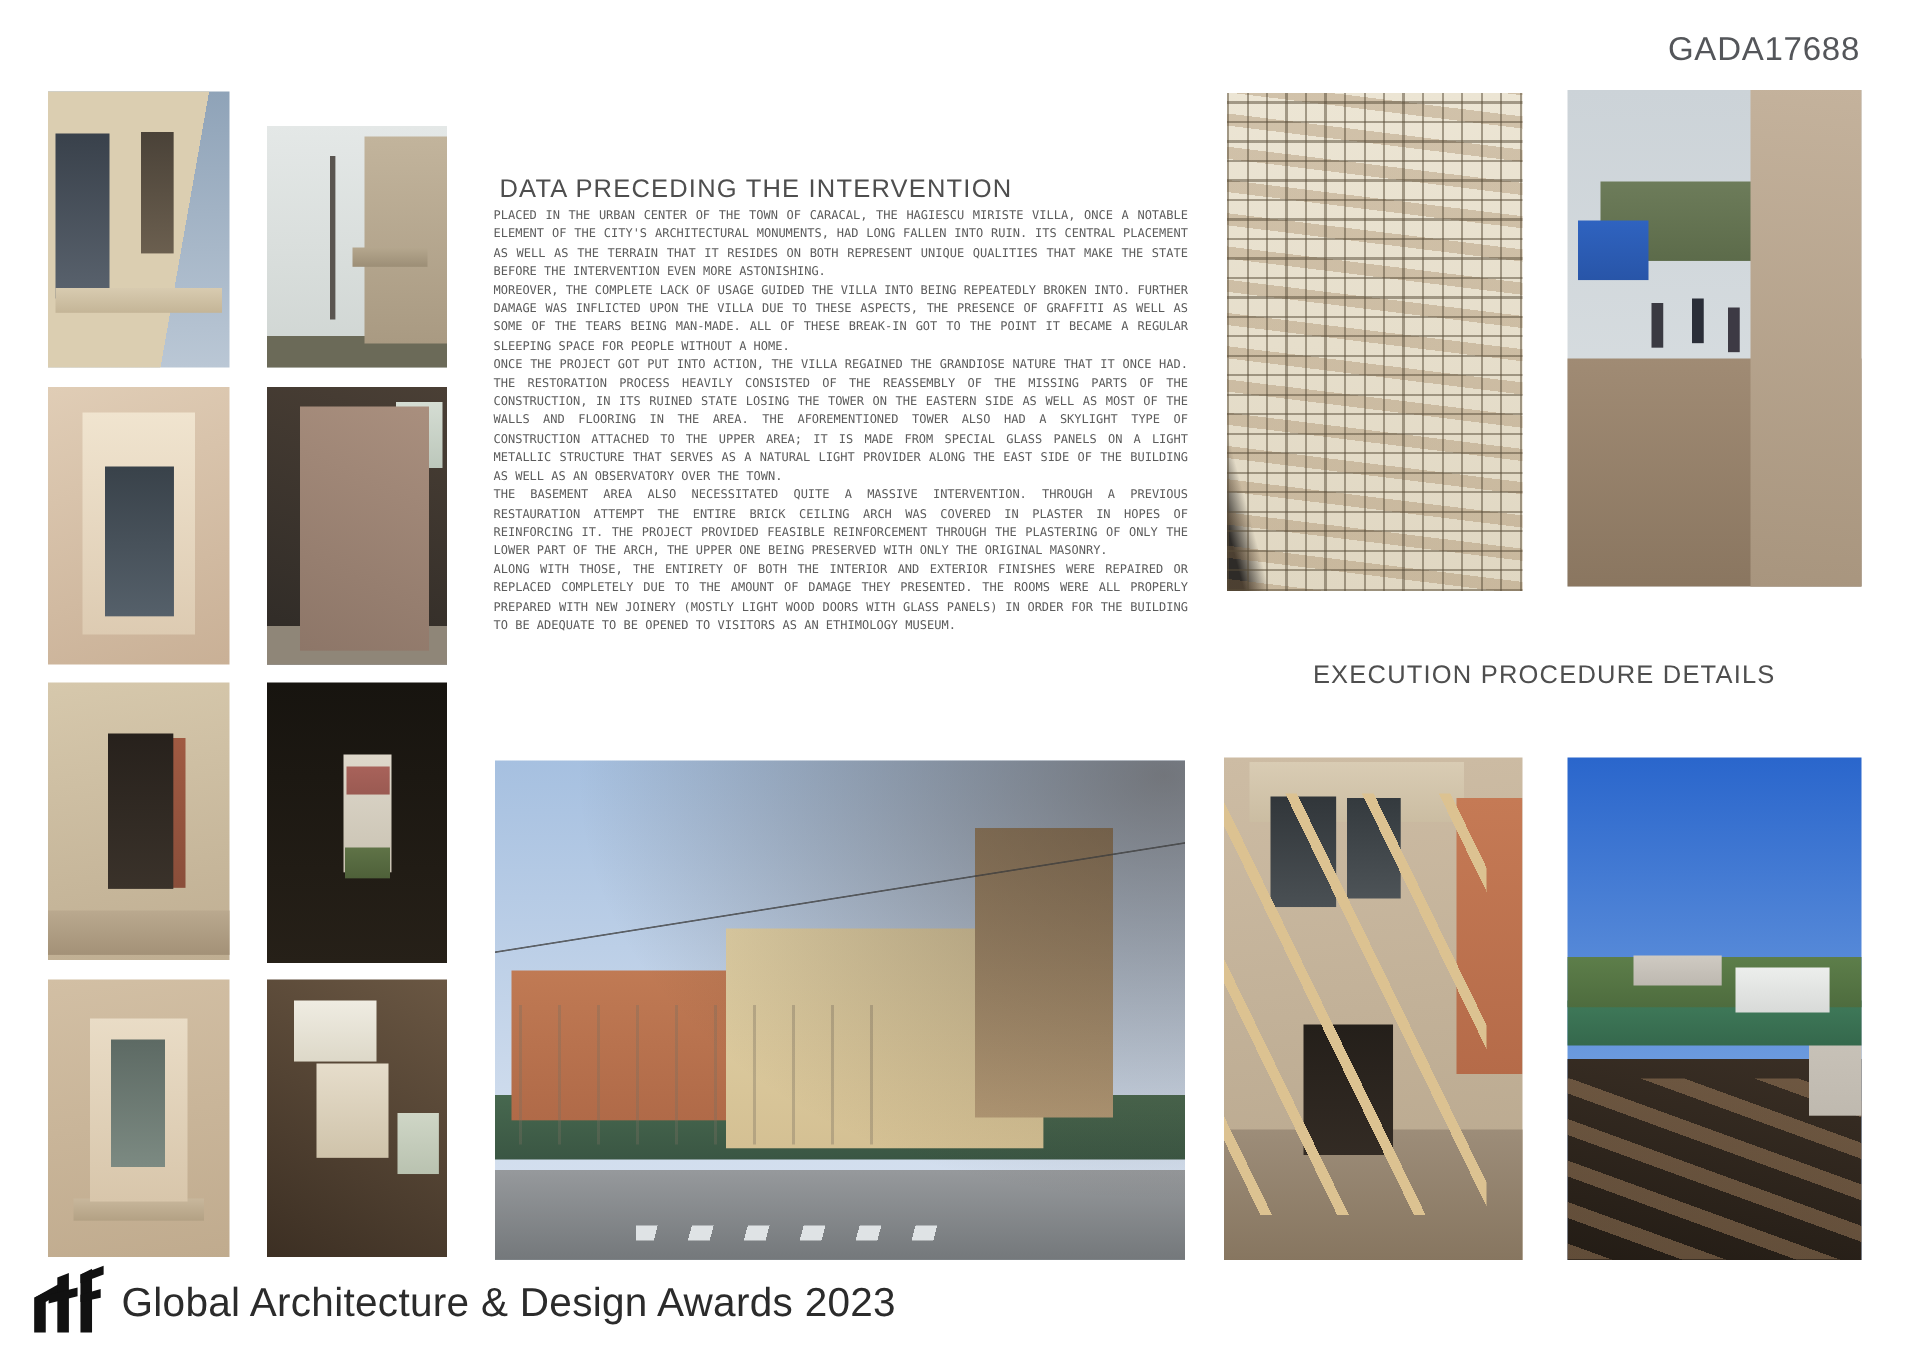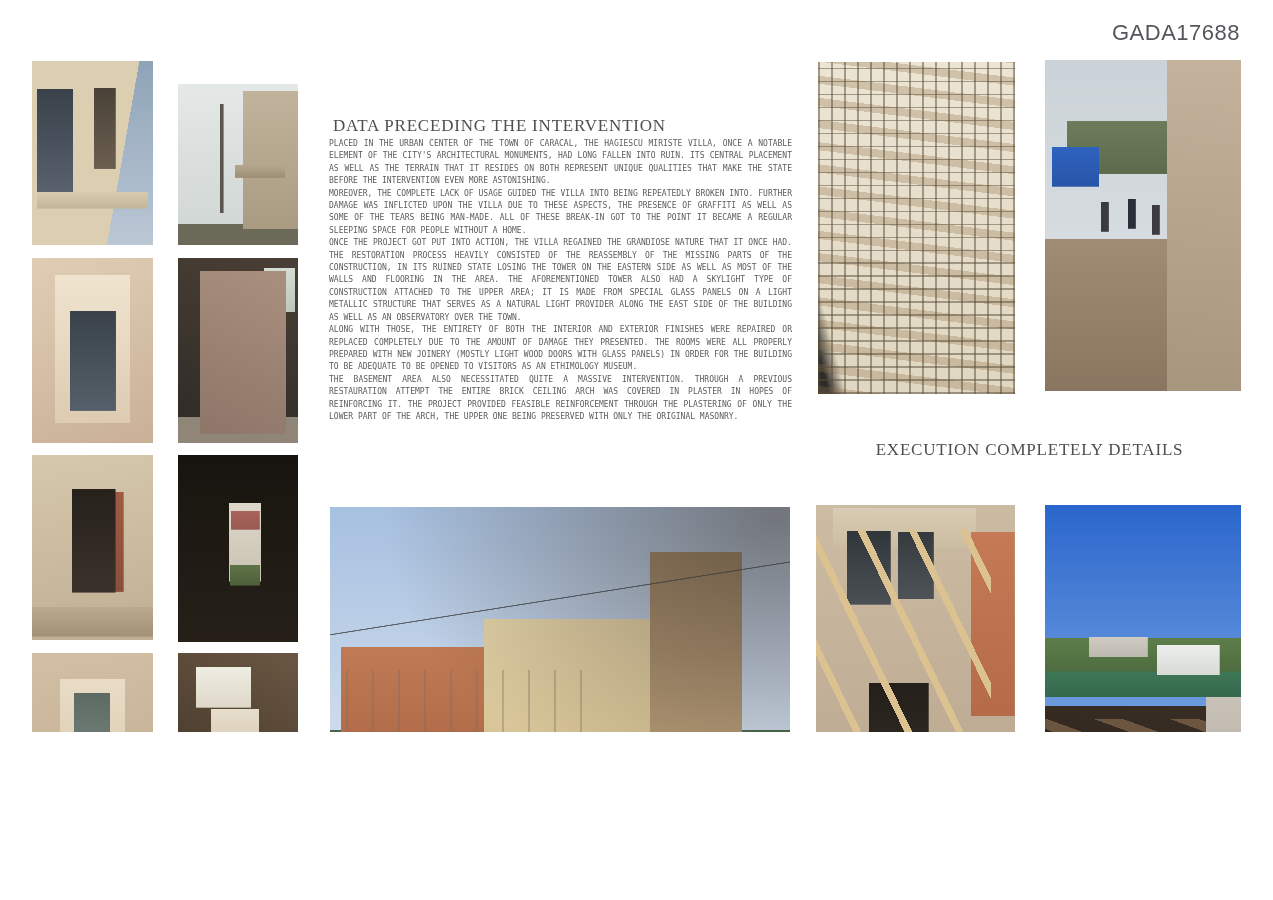--- a/index.html
+++ b/index.html
@@ -1,30 +1,30 @@
 <!DOCTYPE html>
 <html><head>
 <meta charset="utf-8">
 <style>
   html,body{margin:0;padding:0;background:#ffffff;}
   .board{
     position:relative;
-    width:1273px;height:732px;
+    width:1273px;height:900px;
     background:#ffffff;
     font-family:"Liberation Sans", sans-serif;
     overflow:hidden;
   }
   
   .code{
     position:absolute;top:20px;right:33px;
     font-size:22px;color:#54565a;letter-spacing:.5px;
   }
   .section-title{
     position:absolute;
-    font-family:Liberation Serif, serif;
+    font-family:Liberation Sans, sans-serif;
     font-size:17px;font-weight:400;color:#4e4e4e;
     letter-spacing:.8px;white-space:nowrap;margin:0;
   }
   .title-intro{left:333px;top:116px;}
   .title-exec{left:818px;top:440px;width:423px;text-align:center;white-space:nowrap;}
   .body-text{
     position:absolute;left:329px;top:138px;width:463px;
     font-family:"DejaVu Sans Mono", monospace;
     font-size:8px;line-height:12.4px;color:#5c5c5c;
     text-align:justify;
@@ -149,29 +149,29 @@
   <div class="photo p5" aria-label="Ruined doorway with exposed brick and rubble"></div>
   <div class="photo p6" aria-label="Dark interior with broken wall opening toward a building"></div>
   <div class="photo p7" aria-label="Arched window with decorative carved surround"></div>
   <div class="photo p8" aria-label="Ruined interior brick arch with daylight openings"></div>
 
   <h1 class="section-title title-intro">DATA PRECEDING THE INTERVENTION</h1>
   <div class="body-text">
     <p>PLACED IN THE URBAN CENTER OF THE TOWN OF CARACAL, THE HAGIESCU MIRISTE VILLA, ONCE A NOTABLE ELEMENT OF THE CITY'S ARCHITECTURAL MONUMENTS, HAD LONG FALLEN INTO RUIN. ITS CENTRAL PLACEMENT AS WELL AS THE TERRAIN THAT IT RESIDES ON BOTH REPRESENT UNIQUE QUALITIES THAT MAKE THE STATE BEFORE THE INTERVENTION EVEN MORE ASTONISHING.</p>
     <p>MOREOVER, THE COMPLETE LACK OF USAGE GUIDED THE VILLA INTO BEING REPEATEDLY BROKEN INTO. FURTHER DAMAGE WAS INFLICTED UPON THE VILLA DUE TO THESE ASPECTS, THE PRESENCE OF GRAFFITI AS WELL AS SOME OF THE TEARS BEING MAN-MADE. ALL OF THESE BREAK-IN GOT TO THE POINT IT BECAME A REGULAR SLEEPING SPACE FOR PEOPLE WITHOUT A HOME.</p>
     <p>ONCE THE PROJECT GOT PUT INTO ACTION, THE VILLA REGAINED THE GRANDIOSE NATURE THAT IT ONCE HAD. THE RESTORATION PROCESS HEAVILY CONSISTED OF THE REASSEMBLY OF THE MISSING PARTS OF THE CONSTRUCTION, IN ITS RUINED STATE LOSING THE TOWER ON THE EASTERN SIDE AS WELL AS MOST OF THE WALLS AND FLOORING IN THE AREA. THE AFOREMENTIONED TOWER ALSO HAD A SKYLIGHT TYPE OF CONSTRUCTION ATTACHED TO THE UPPER AREA; IT IS MADE FROM SPECIAL GLASS PANELS ON A LIGHT METALLIC STRUCTURE THAT SERVES AS A NATURAL LIGHT PROVIDER ALONG THE EAST SIDE OF THE BUILDING AS WELL AS AN OBSERVATORY OVER THE TOWN.</p>
+    <p>THE BASEMENT AREA ALSO NECESSITATED QUITE A MASSIVE INTERVENTION. THROUGH A PREVIOUS RESTAURATION ATTEMPT THE ENTIRE BRICK CEILING ARCH WAS COVERED IN PLASTER IN HOPES OF REINFORCING IT. THE PROJECT PROVIDED FEASIBLE REINFORCEMENT THROUGH THE PLASTERING OF ONLY THE LOWER PART OF THE ARCH, THE UPPER ONE BEING PRESERVED WITH ONLY THE ORIGINAL MASONRY.</p>
     <p>ALONG WITH THOSE, THE ENTIRETY OF BOTH THE INTERIOR AND EXTERIOR FINISHES WERE REPAIRED OR REPLACED COMPLETELY DUE TO THE AMOUNT OF DAMAGE THEY PRESENTED. THE ROOMS WERE ALL PROPERLY PREPARED WITH NEW JOINERY (MOSTLY LIGHT WOOD DOORS WITH GLASS PANELS) IN ORDER FOR THE BUILDING TO BE ADEQUATE TO BE OPENED TO VISITORS AS AN ETHIMOLOGY MUSEUM.</p>
-    <p>THE BASEMENT AREA ALSO NECESSITATED QUITE A MASSIVE INTERVENTION. THROUGH A PREVIOUS RESTAURATION ATTEMPT THE ENTIRE BRICK CEILING ARCH WAS COVERED IN PLASTER IN HOPES OF REINFORCING IT. THE PROJECT PROVIDED FEASIBLE REINFORCEMENT THROUGH THE PLASTERING OF ONLY THE LOWER PART OF THE ARCH, THE UPPER ONE BEING PRESERVED WITH ONLY THE ORIGINAL MASONRY.</p>
   </div>
 
   <div class="photo p11" aria-label="Street view of the villa under reconstruction behind green site fencing"></div>
 
   <div class="photo p9" aria-label="Brick wall covered with steel reinforcement mesh"></div>
   <div class="photo p10" aria-label="Workers placing rebar columns on the construction site"></div>
-  <h2 class="section-title title-exec">EXECUTION COMPLETELY DETAILS</h2>
+  <h2 class="section-title title-exec">EXECUTION PROCEDURE DETAILS</h2>
   <div class="photo p12" aria-label="Facade shored up with diagonal timber props"></div>
   <div class="photo p13" aria-label="Excavated foundation trench with cement mixer truck"></div>
 
   <div class="footer">
     <svg class="logo" viewBox="0 0 56 50" role="img" aria-label="rtf">
       <g fill="#111111">
         <path d="M6 22 L14 18 L14 46 L6 46 Z"></path>
         <path d="M6 22 L24 12 L24 19 L14 25 Z"></path>
         <path d="M22 8 L30 5 L30 46 L22 46 Z"></path>
         <path d="M16 20 L36 15 L36 21 L16 26 Z"></path>

